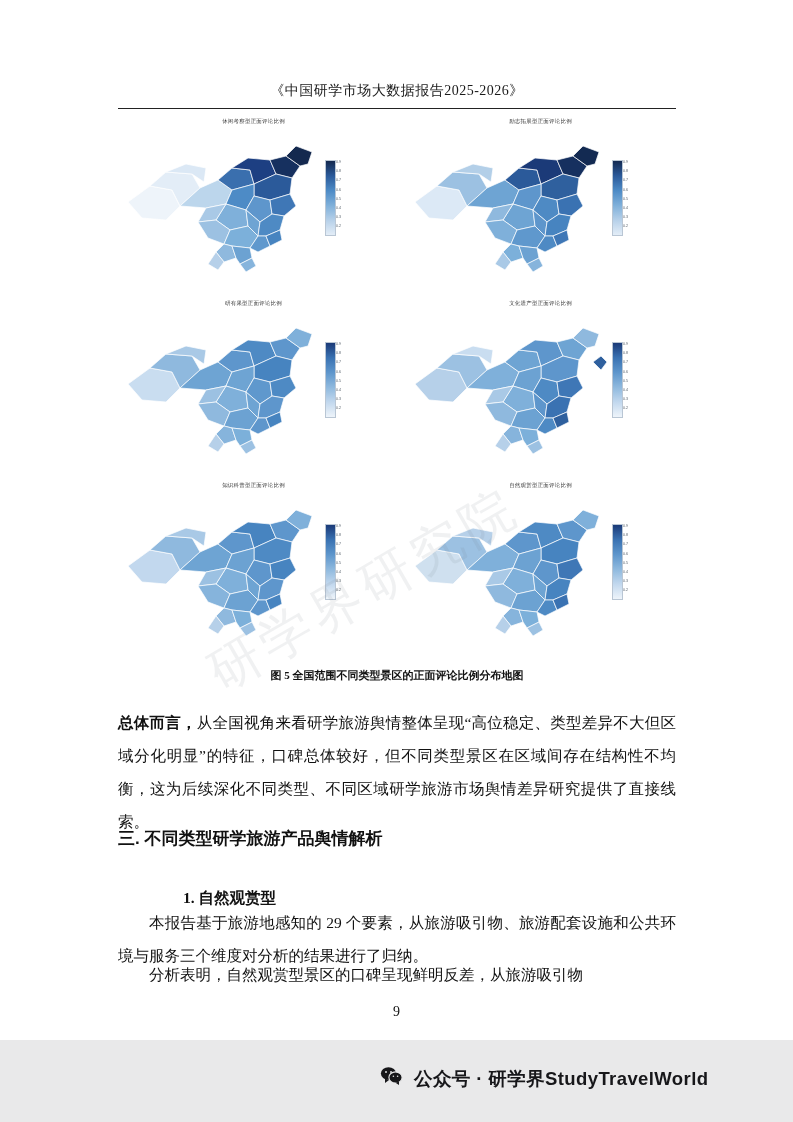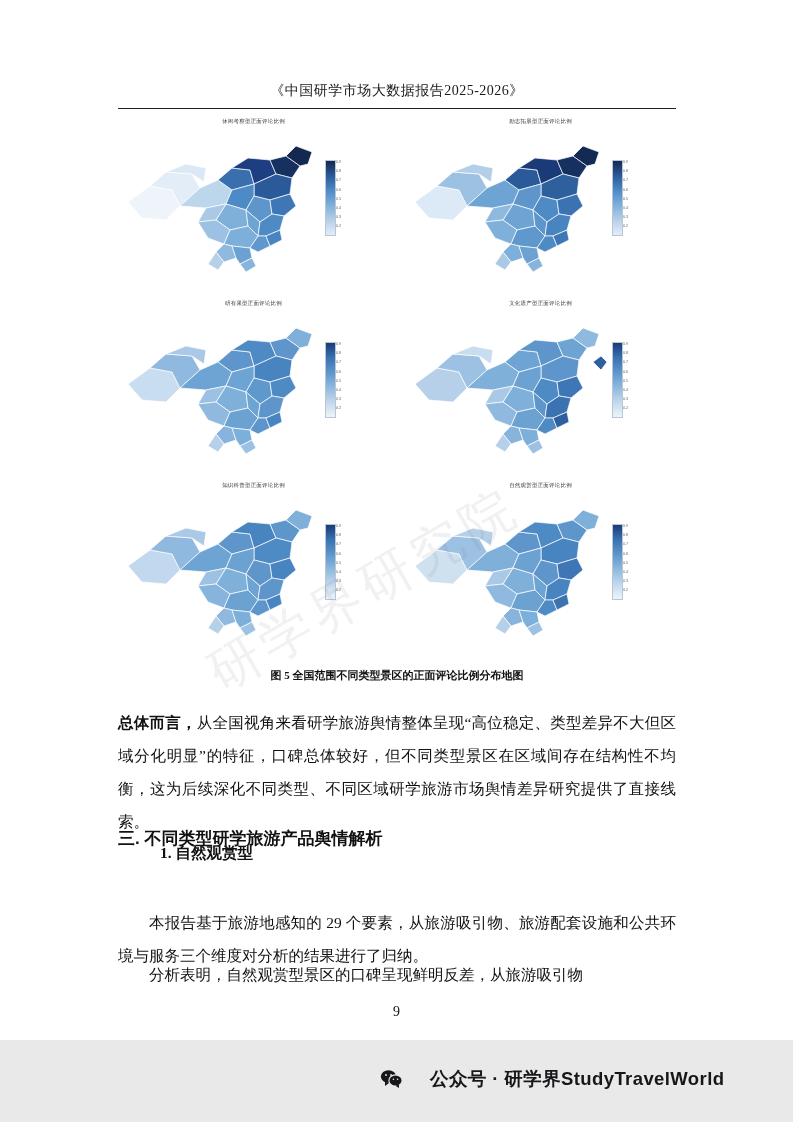--- a/index.html
+++ b/index.html
@@ -172,22 +172,21 @@
     top: 1040px;
     width: 793px;
     height: 82px;
     background: #e9e9ea;
   }
   .footer-inner {
     position: absolute;
     left: 380px;
     top: 26px;
     display: flex;
-    align-items: center;
-    gap: 27px;
+    gap: 11px;
   }
   .wechat-icon {
     width: 23px;
     height: 19px;
     position: relative;
   }
   .footer-text {
     font-size: 18.5px;
     color: #17171a;
     font-weight: bold;
@@ -494,21 +493,21 @@
     <div class="watermark">研学界研究院</div>
 
     <div class="fig-caption">图 5  全国范围不同类型景区的正面评论比例分布地图</div>
 
     <div class="para" style="top:706px;">
       <span class="b">总体而言，</span><span>从全国视角来看研学旅游舆情整体呈现“高位稳定、类型差异不大但区域分化明显”的特征，口碑总体较好，但不同类型景区在区域间存在结构性不均衡，这为后续深化不同类型、不同区域研学旅游市场舆情差异研究提供了直接线索。</span>
     </div>
 
     <div class="h2" style="top:827px;">三. 不同类型研学旅游产品舆情解析</div>
 
-    <div class="h3" style="top:843px;">1.  自然观赏型</div>
+    <div class="h3" style="top:888px;margin-left:23px;">1.  自然观赏型</div>
 
     <div class="para indent" style="top:906px;">本报告基于旅游地感知的 29 个要素，从旅游吸引物、旅游配套设施和公共环境与服务三个维度对分析的结果进行了归纳。</div>
 
     <div class="para indent" style="top:958px;">分析表明，自然观赏型景区的口碑呈现鲜明反差，从旅游吸引物</div>
 
     <div class="pageno">9</div>
   </div>
 
   <div class="footer">
     <div class="footer-inner">

